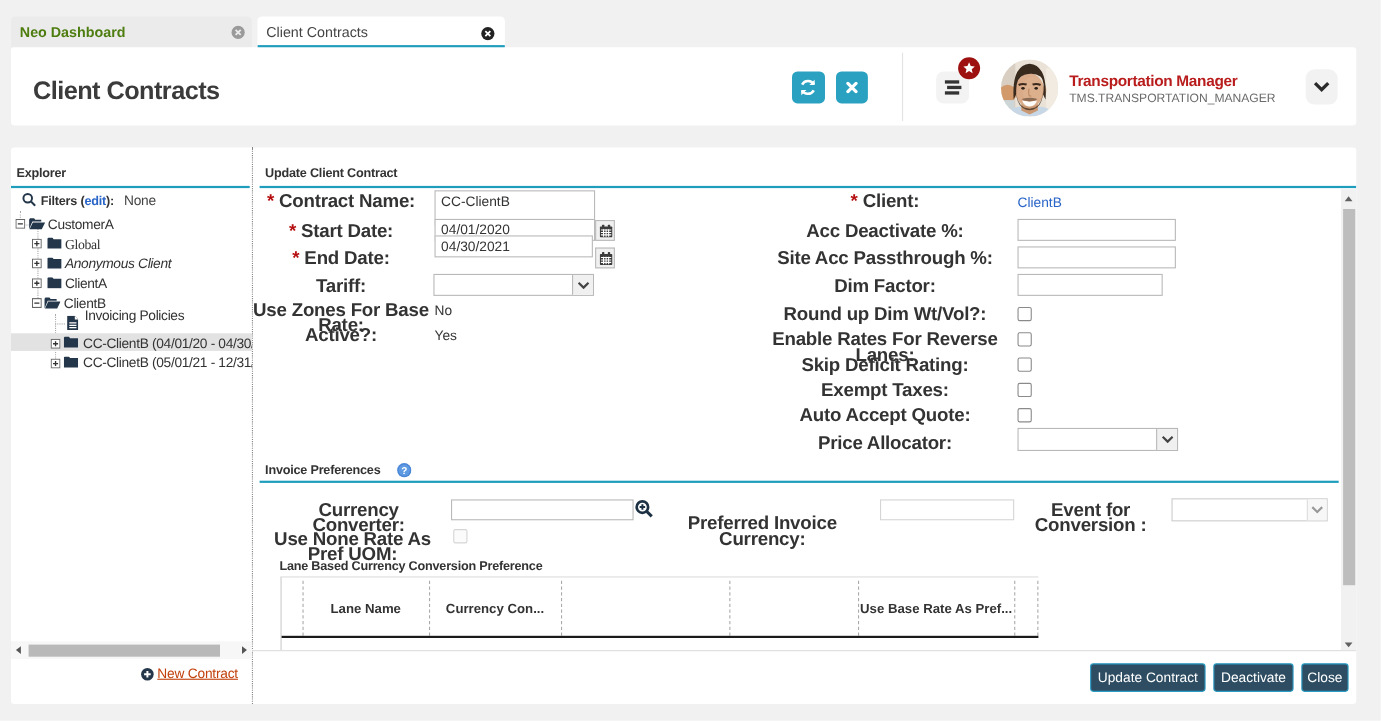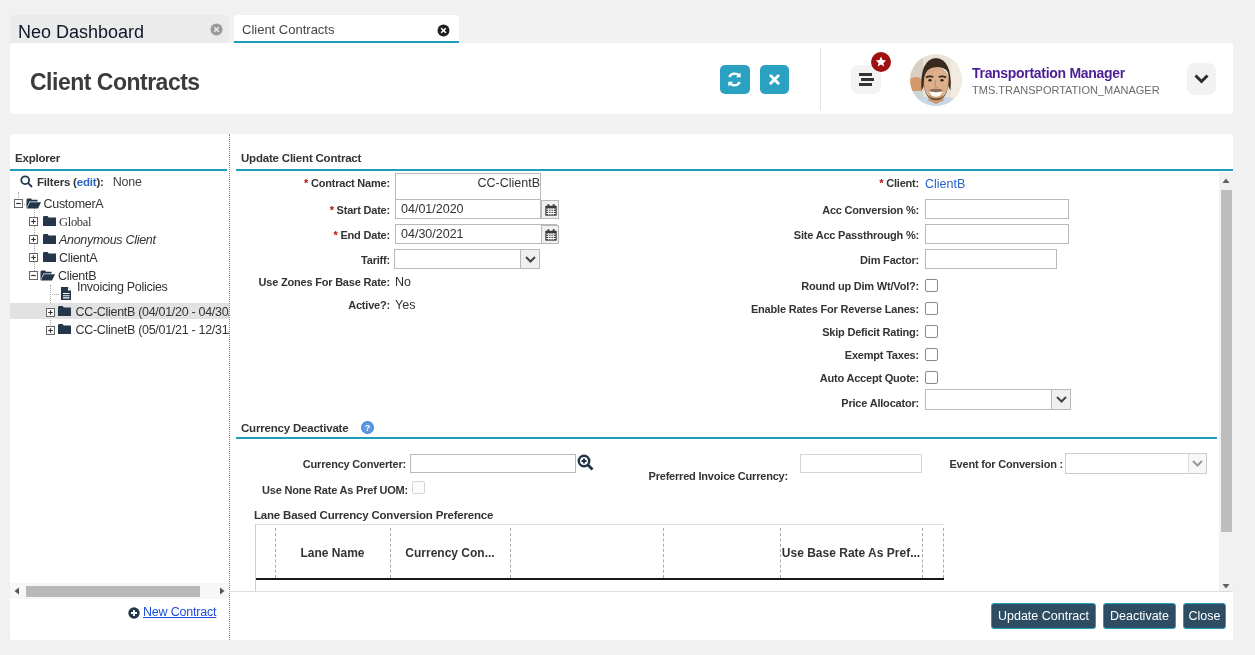--- a/index.html
+++ b/index.html
@@ -1,32 +1,32 @@
 <!DOCTYPE html>
 <html><head>
 <meta charset="utf-8">
 <style>
 * { margin:0; padding:0; box-sizing:border-box; }
 html,body { width:1255px; height:655px; background:#f1f1f1; font-family:"Liberation Sans", sans-serif; overflow:hidden; }
 #page { position:absolute; top:0; left:0; width:1255px; height:655px; }
 .abs { position:absolute; }
-.lbl { position:absolute; font-size:11px; font-weight:bold; color:#333; text-align:right; line-height:14px; letter-spacing:-0.2px; }
+.lbl { position:absolute; font-size:17px; font-weight:bold; color:#333; text-align:center; line-height:14px; letter-spacing:-0.2px; }
 .lbl .req { color:#b50d0d; }
 .inp { position:absolute; background:#fff; border:1px solid #b9b9b9; font-size:12.5px; color:#333; padding-left:5px; line-height:18px; }
 .sel { position:absolute; background:#fff; border:1px solid #b9b9b9; }
 .sel .chev { position:absolute; right:0; top:0; bottom:0; width:19px; background:#f0f0f0; border-left:1px solid #b9b9b9; }
 .cb { position:absolute; width:13px; height:13px; background:#fff; border:1px solid #8a8a8a; border-radius:2px; }
 .treerow { position:absolute; font-size:12.5px; letter-spacing:-0.3px; color:#333; white-space:nowrap; }
 </style>
 </head>
 <body>
 <div id="page">
 
 <div class="abs" id="tab1" style="left:10px;top:15px;width:219px;height:28px;background:#ebebeb;border-radius:4px 4px 0 0;">
-  <span class="abs" style="left:8px;top:7px;font-size:18px;color:#0f172a;">Neo Dashboard</span>
+  <span class="abs" style="left:8px;top:7px;font-size:13px;color:#4d7c0f;font-weight:bold;">Neo Dashboard</span>
   <svg class="abs" style="left:200px;top:8px" width="13" height="13" viewBox="0 0 13 13">
         <circle cx="6.5" cy="6.5" r="6" fill="#9a9a9a"></circle>
         <path d="M4.2 4.2 L8.8 8.8 M8.8 4.2 L4.2 8.8" stroke="#ebebeb" stroke-width="1.6"></path>
       </svg>
 </div>
 <div class="abs" id="tab2" style="left:234px;top:15px;width:225px;height:29px;background:#fff;border-bottom:3px solid #1f9dbd;border-radius:4px 4px 0 0;">
   <span class="abs" style="left:8px;top:7px;font-size:13px;color:#444;">Client Contracts</span>
   <svg class="abs" style="left:203px;top:9px" width="13" height="13" viewBox="0 0 13 13">
         <circle cx="6.5" cy="6.5" r="6" fill="#222"></circle>
         <path d="M4.2 4.2 L8.8 8.8 M8.8 4.2 L4.2 8.8" stroke="#fff" stroke-width="1.6"></path>
@@ -93,21 +93,21 @@
         <ellipse cx="32" cy="26.3" rx="1.6" ry="1.2" fill="#2e2018"></ellipse>
         <path d="M25.5 26.5 Q24.7 31.5 25.7 33 L27.6 33.5" stroke="#c08c64" stroke-width="1.1" fill="none"></path>
         <path d="M13.5 28 Q14 40 19.5 44 Q23 46.3 26 46.3 Q29 46.3 32.5 44 Q38 40 38.5 28 Q37.5 40.5 31 43.8 L26 44.8 L21 43.8 Q14.5 40.5 13.5 28 Z" fill="#4c3828" opacity="0.85"></path>
         <path d="M19.5 35.7 Q26 34 32.5 35.7 L31.5 38.2 H20.5 Z" fill="#54402e" opacity="0.6"></path>
         <path d="M19 36.7 Q26 39.2 33 36.7 Q31.3 42.6 26 42.8 Q20.7 42.6 19 36.7 Z" fill="#fdfbf7"></path>
         <path d="M19 36.7 Q26 39.2 33 36.7" stroke="#9c6b4d" stroke-width="0.8" fill="none"></path>
       </g>
     </g>
   </svg>
 
-  <div class="abs" style="left:962px;top:23px;font-size:14px;font-weight:bold;color:#4c1d95;line-height:15px;letter-spacing:-0.3px;">Transportation Manager</div>
+  <div class="abs" style="left:962px;top:23px;font-size:14px;font-weight:bold;color:#b91c1c;line-height:15px;letter-spacing:-0.3px;">Transportation Manager</div>
   <div class="abs" style="left:962px;top:39.5px;font-size:11px;color:#6b6b6b;line-height:14px;">TMS.TRANSPORTATION_MANAGER</div>
 
   <div class="abs" style="left:1177px;top:20px;width:29px;height:32px;background:#f2f2f2;border-radius:8px;">
     <svg class="abs" style="left:7px;top:11px" width="15" height="10" viewBox="0 0 15 10" fill="none" stroke="#2b2b2b" stroke-width="3">
           <path d="M1.5 1.5 L7.5 7.5 L13.5 1.5"></path>
         </svg>
   </div>
 </div>
 
 <div class="abs" id="panel" style="left:10px;top:134px;width:1223px;height:506px;background:#fff;border-radius:3px;"></div>
@@ -207,44 +207,44 @@
     <svg class="abs" style="left:208px;top:4px" width="8" height="8" viewBox="0 0 8 8">
           <path d="M2 0.5 L6.5 4 L2 7.5 Z" fill="#555"></path>
         </svg>
     <div class="abs" style="left:16px;top:2.5px;width:174px;height:11px;background:#b9b9b9;"></div>
   </div>
 
   <svg class="abs" style="left:118px;top:473px" width="12" height="12" viewBox="0 0 12 12">
         <circle cx="6" cy="6" r="5.7" fill="#24364a"></circle>
         <path d="M6 3 V9 M3 6 H9" stroke="#fff" stroke-width="1.8"></path>
       </svg>
-  <div class="abs" style="left:133px;top:471px;font-size:12.5px;letter-spacing:-0.2px;color:#1d4ed8;text-decoration:underline;">New Contract</div>
+  <div class="abs" style="left:133px;top:471px;font-size:12.5px;letter-spacing:-0.2px;color:#c2410c;text-decoration:underline;">New Contract</div>
 </div>
 
 <div class="abs" id="form" style="left:229px;top:134px;width:1004px;height:506px;overflow:hidden;">
   <div class="abs" style="left:12px;top:18px;font-size:11.5px;font-weight:bold;color:#333;letter-spacing:-0.2px;">Update Client Contract</div>
   <div class="abs" style="left:7px;top:35px;width:997px;height:2px;background:#1f9dbd;"></div>
 
   <div class="lbl" style="left:1px;top:42px;width:160px;"><span class="req">* </span>Contract Name:</div>
-  <div class="inp" style="left:166px;top:39px;width:146px;height:32px;text-align:right;">CC-ClientB</div>
+  <div class="inp" style="left:166px;top:39px;width:146px;height:32px;">CC-ClientB</div>
 
   <div class="lbl" style="left:1px;top:69px;width:160px;"><span class="req">* </span>Start Date:</div>
   <div class="inp" style="left:166px;top:65px;width:146px;height:20px;">04/01/2020</div>
   <div class="abs" style="left:312px;top:66px;width:18px;height:19px;background:#f0f0f0;border:1px solid #b9b9b9;">
     <svg class="abs" style="left:2.5px;top:2.5px" width="12" height="12" viewBox="0 0 12 12">
           <rect x="0.3" y="1.8" width="11.4" height="10" rx="0.8" fill="#3b3b3b"></rect>
           <rect x="2.3" y="0.2" width="2.1" height="2.9" rx="0.6" fill="#3b3b3b"></rect>
           <rect x="7.6" y="0.2" width="2.1" height="2.9" rx="0.6" fill="#3b3b3b"></rect>
           <path d="M1.3 5.1 H10.7 M1.3 7.3 H10.7 M1.3 9.5 H10.7" stroke="#fff" stroke-width="1"></path>
           <path d="M3.7 4.4 V11.3 M6 4.4 V11.3 M8.3 4.4 V11.3" stroke="#fff" stroke-width="1"></path>
         </svg>
   </div>
 
   <div class="lbl" style="left:1px;top:94px;width:160px;"><span class="req">* </span>End Date:</div>
-  <div class="inp" style="left:166px;top:90px;width:162px;height:20px;">04/30/2021</div>
+  <div class="inp" style="left:166px;top:80px;width:144px;height:20px;">04/30/2021</div>
   <div class="abs" style="left:312px;top:91px;width:18px;height:19px;background:#f0f0f0;border:1px solid #b9b9b9;">
     <svg class="abs" style="left:2.5px;top:2.5px" width="12" height="12" viewBox="0 0 12 12">
           <rect x="0.3" y="1.8" width="11.4" height="10" rx="0.8" fill="#3b3b3b"></rect>
           <rect x="2.3" y="0.2" width="2.1" height="2.9" rx="0.6" fill="#3b3b3b"></rect>
           <rect x="7.6" y="0.2" width="2.1" height="2.9" rx="0.6" fill="#3b3b3b"></rect>
           <path d="M1.3 5.1 H10.7 M1.3 7.3 H10.7 M1.3 9.5 H10.7" stroke="#fff" stroke-width="1"></path>
           <path d="M3.7 4.4 V11.3 M6 4.4 V11.3 M8.3 4.4 V11.3" stroke="#fff" stroke-width="1"></path>
         </svg>
   </div>
 
@@ -259,21 +259,21 @@
 
   <div class="lbl" style="left:1px;top:141px;width:160px;">Use Zones For Base Rate:</div>
   <div class="abs" style="left:166px;top:141px;font-size:12.5px;color:#333;">No</div>
 
   <div class="lbl" style="left:1px;top:164px;width:160px;">Active?:</div>
   <div class="abs" style="left:166px;top:164px;font-size:12.5px;color:#333;">Yes</div>
 
   <div class="lbl" style="left:461px;top:42px;width:229px;"><span class="req">* </span>Client:</div>
   <div class="abs" style="left:696px;top:43px;font-size:12.5px;color:#2a65c8;">ClientB</div>
 
-  <div class="lbl" style="left:461px;top:69px;width:229px;">Acc Conversion %:</div>
+  <div class="lbl" style="left:461px;top:69px;width:229px;">Acc Deactivate %:</div>
   <div class="inp" style="left:696px;top:65px;width:144px;height:20px;"></div>
 
   <div class="lbl" style="left:461px;top:94px;width:229px;">Site Acc Passthrough %:</div>
   <div class="inp" style="left:696px;top:90px;width:144px;height:20px;"></div>
 
   <div class="lbl" style="left:461px;top:119px;width:229px;">Dim Factor:</div>
   <div class="inp" style="left:696px;top:115px;width:132px;height:20px;"></div>
 
   <div class="lbl" style="left:461px;top:145px;width:229px;">Round up Dim Wt/Vol?:</div>
   <div class="cb" style="left:696px;top:145px;"></div>
@@ -292,21 +292,21 @@
 
   <div class="lbl" style="left:461px;top:262px;width:229px;">Price Allocator:</div>
   <div class="sel" style="left:696px;top:255px;width:146px;height:21px;">
     <div class="chev">
           <svg style="position:absolute;left:4px;top:6px" width="11" height="7" viewBox="0 0 11 7" fill="none" stroke="#444" stroke-width="2">
             <path d="M1 1 L5.5 5.5 L10 1"></path>
           </svg>
         </div>
   </div>
 
-  <div class="abs" style="left:12px;top:288px;font-size:11.5px;font-weight:bold;color:#333;letter-spacing:-0.2px;">Currency Deactivate</div>
+  <div class="abs" style="left:12px;top:288px;font-size:11.5px;font-weight:bold;color:#333;letter-spacing:-0.2px;">Invoice Preferences</div>
   <svg class="abs" style="left:132px;top:287px" width="13" height="13" viewBox="0 0 13 13">
         <circle cx="6.5" cy="6.5" r="6.5" fill="#4a86d8"></circle>
         <circle cx="6.5" cy="6.5" r="5.2" fill="#5d9ae2"></circle>
         <text x="6.5" y="9.6" font-size="9" font-weight="bold" fill="#fff" text-anchor="middle" font-family="Liberation Sans, sans-serif">?</text>
       </svg>
   <div class="abs" style="left:7px;top:303px;width:981px;height:2px;background:#1f9dbd;"></div>
 
   <div class="lbl" style="left:17px;top:323px;width:160px;">Currency Converter:</div>
   <div class="inp" style="left:181px;top:319.5px;width:166px;height:19px;"></div>
   <svg class="abs" style="left:348px;top:320px" width="17" height="17" viewBox="0 0 17 17" fill="none" stroke="#1d3144">

